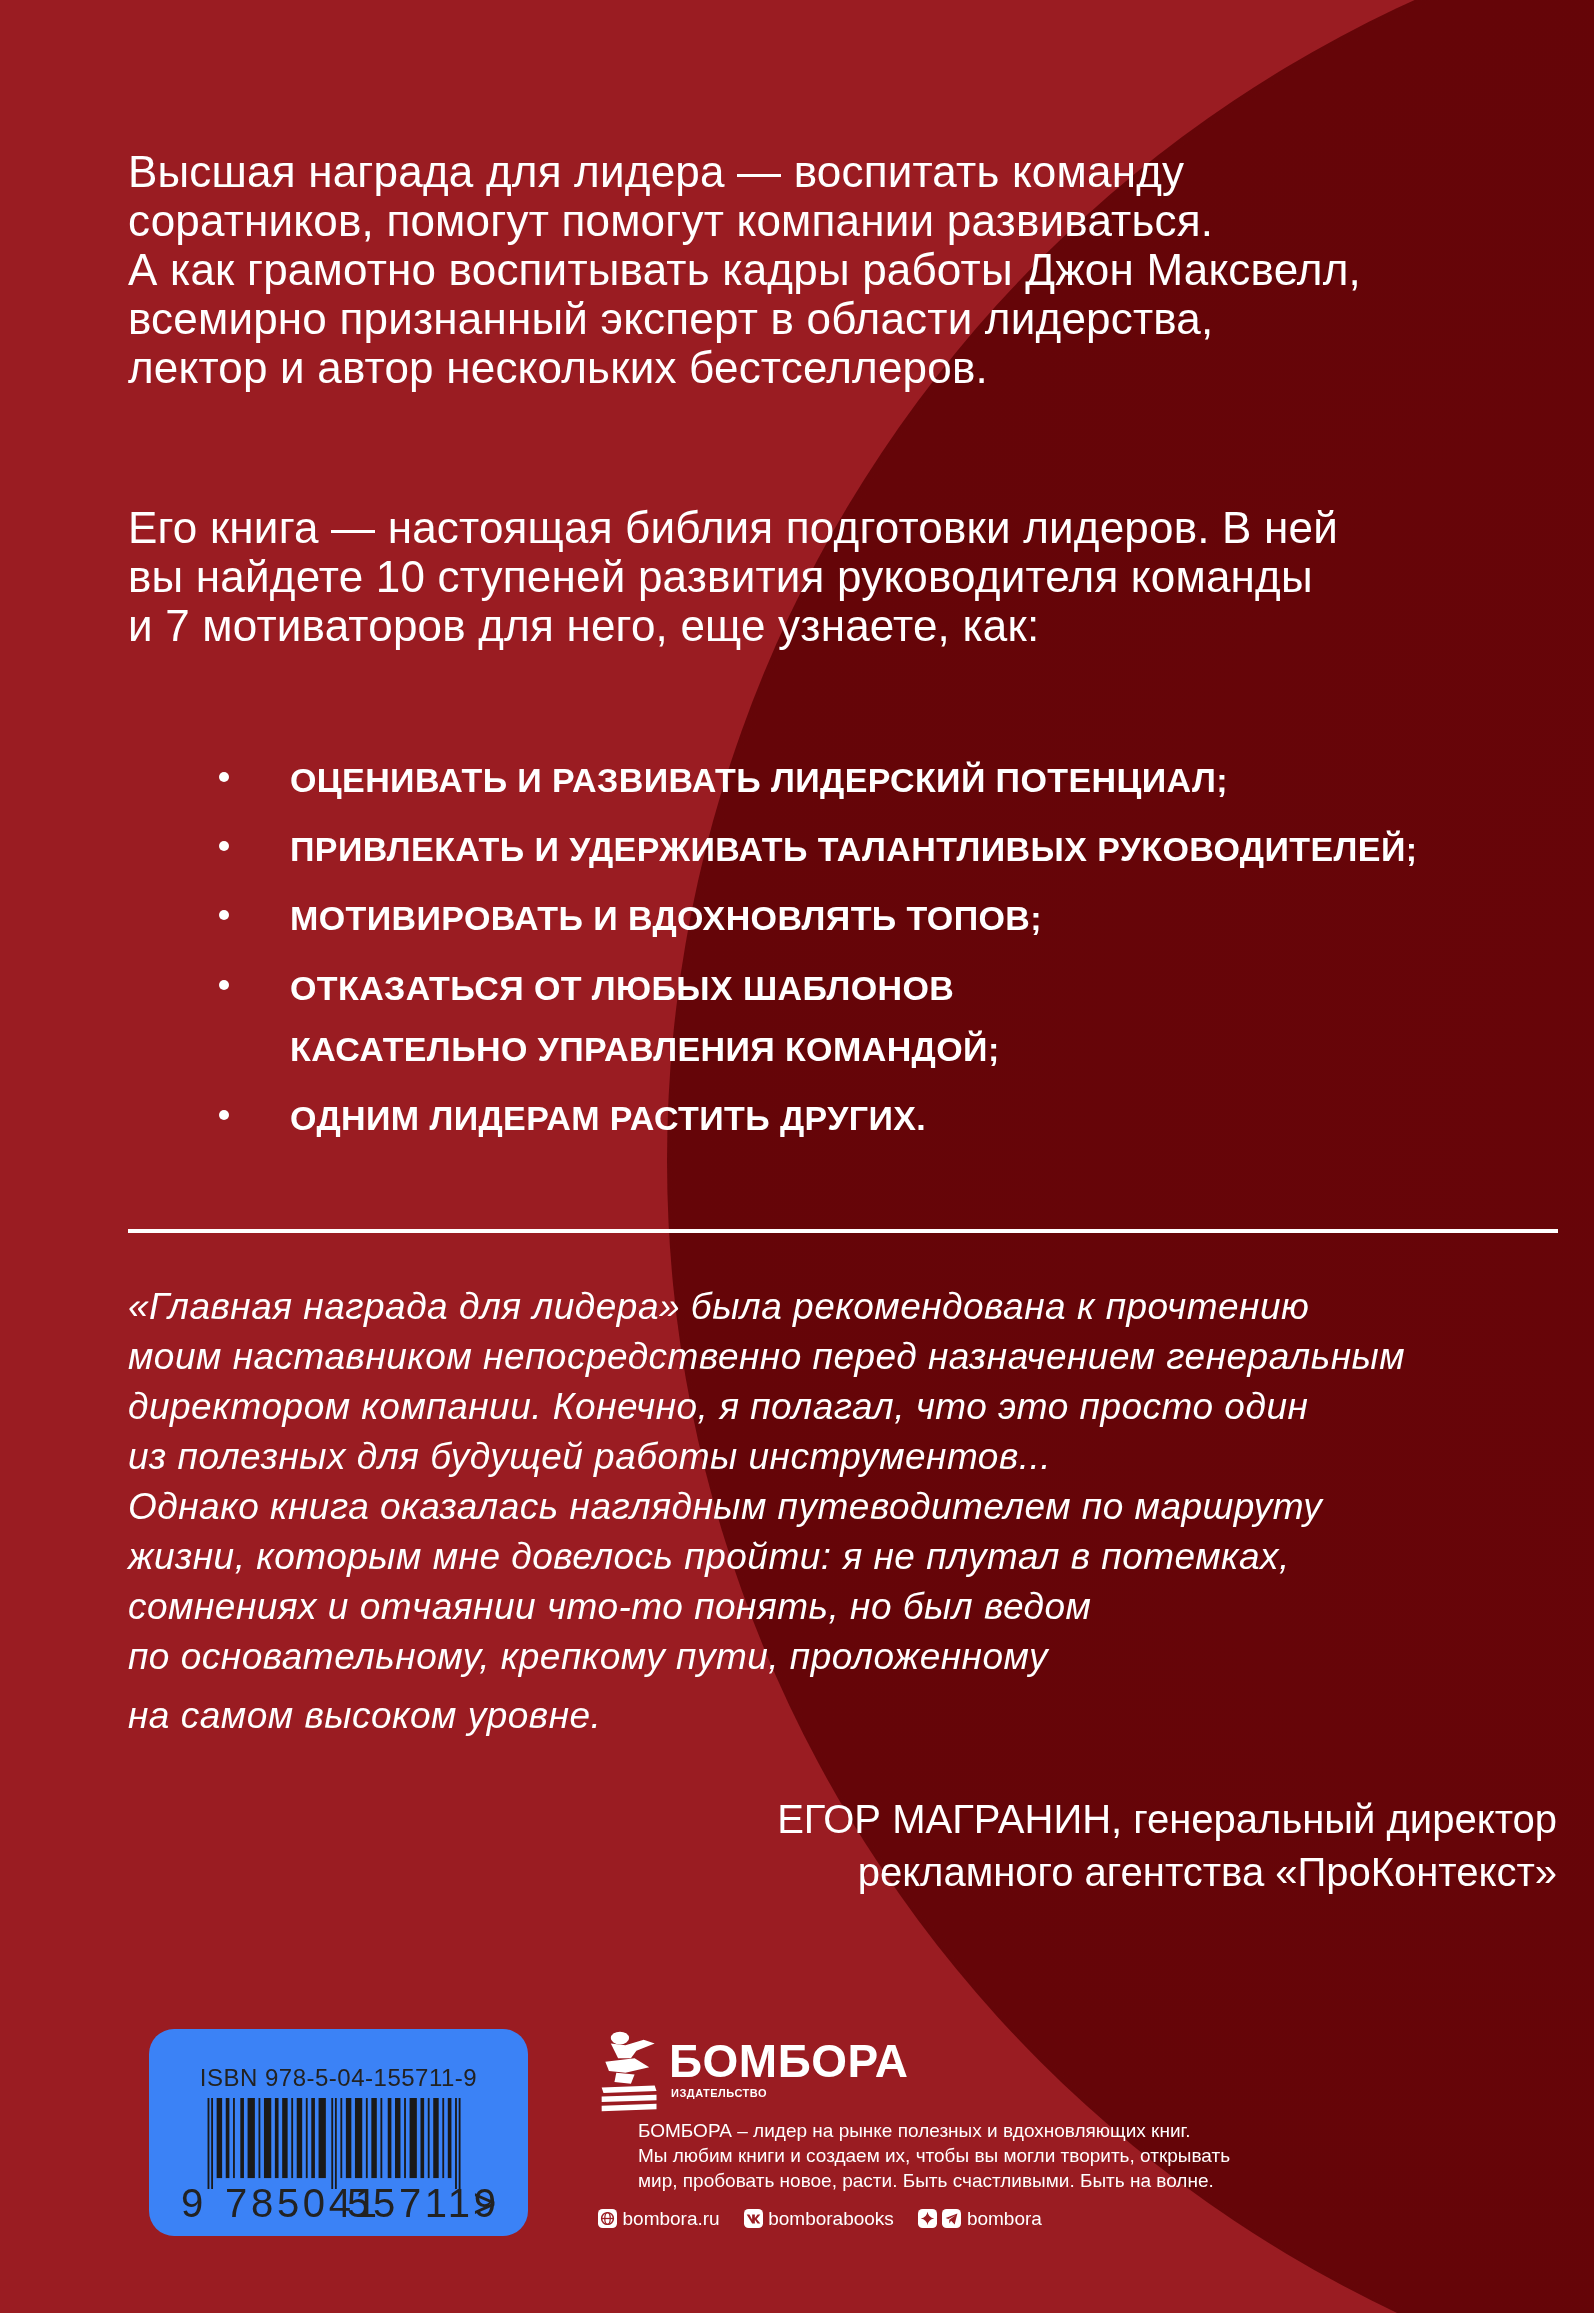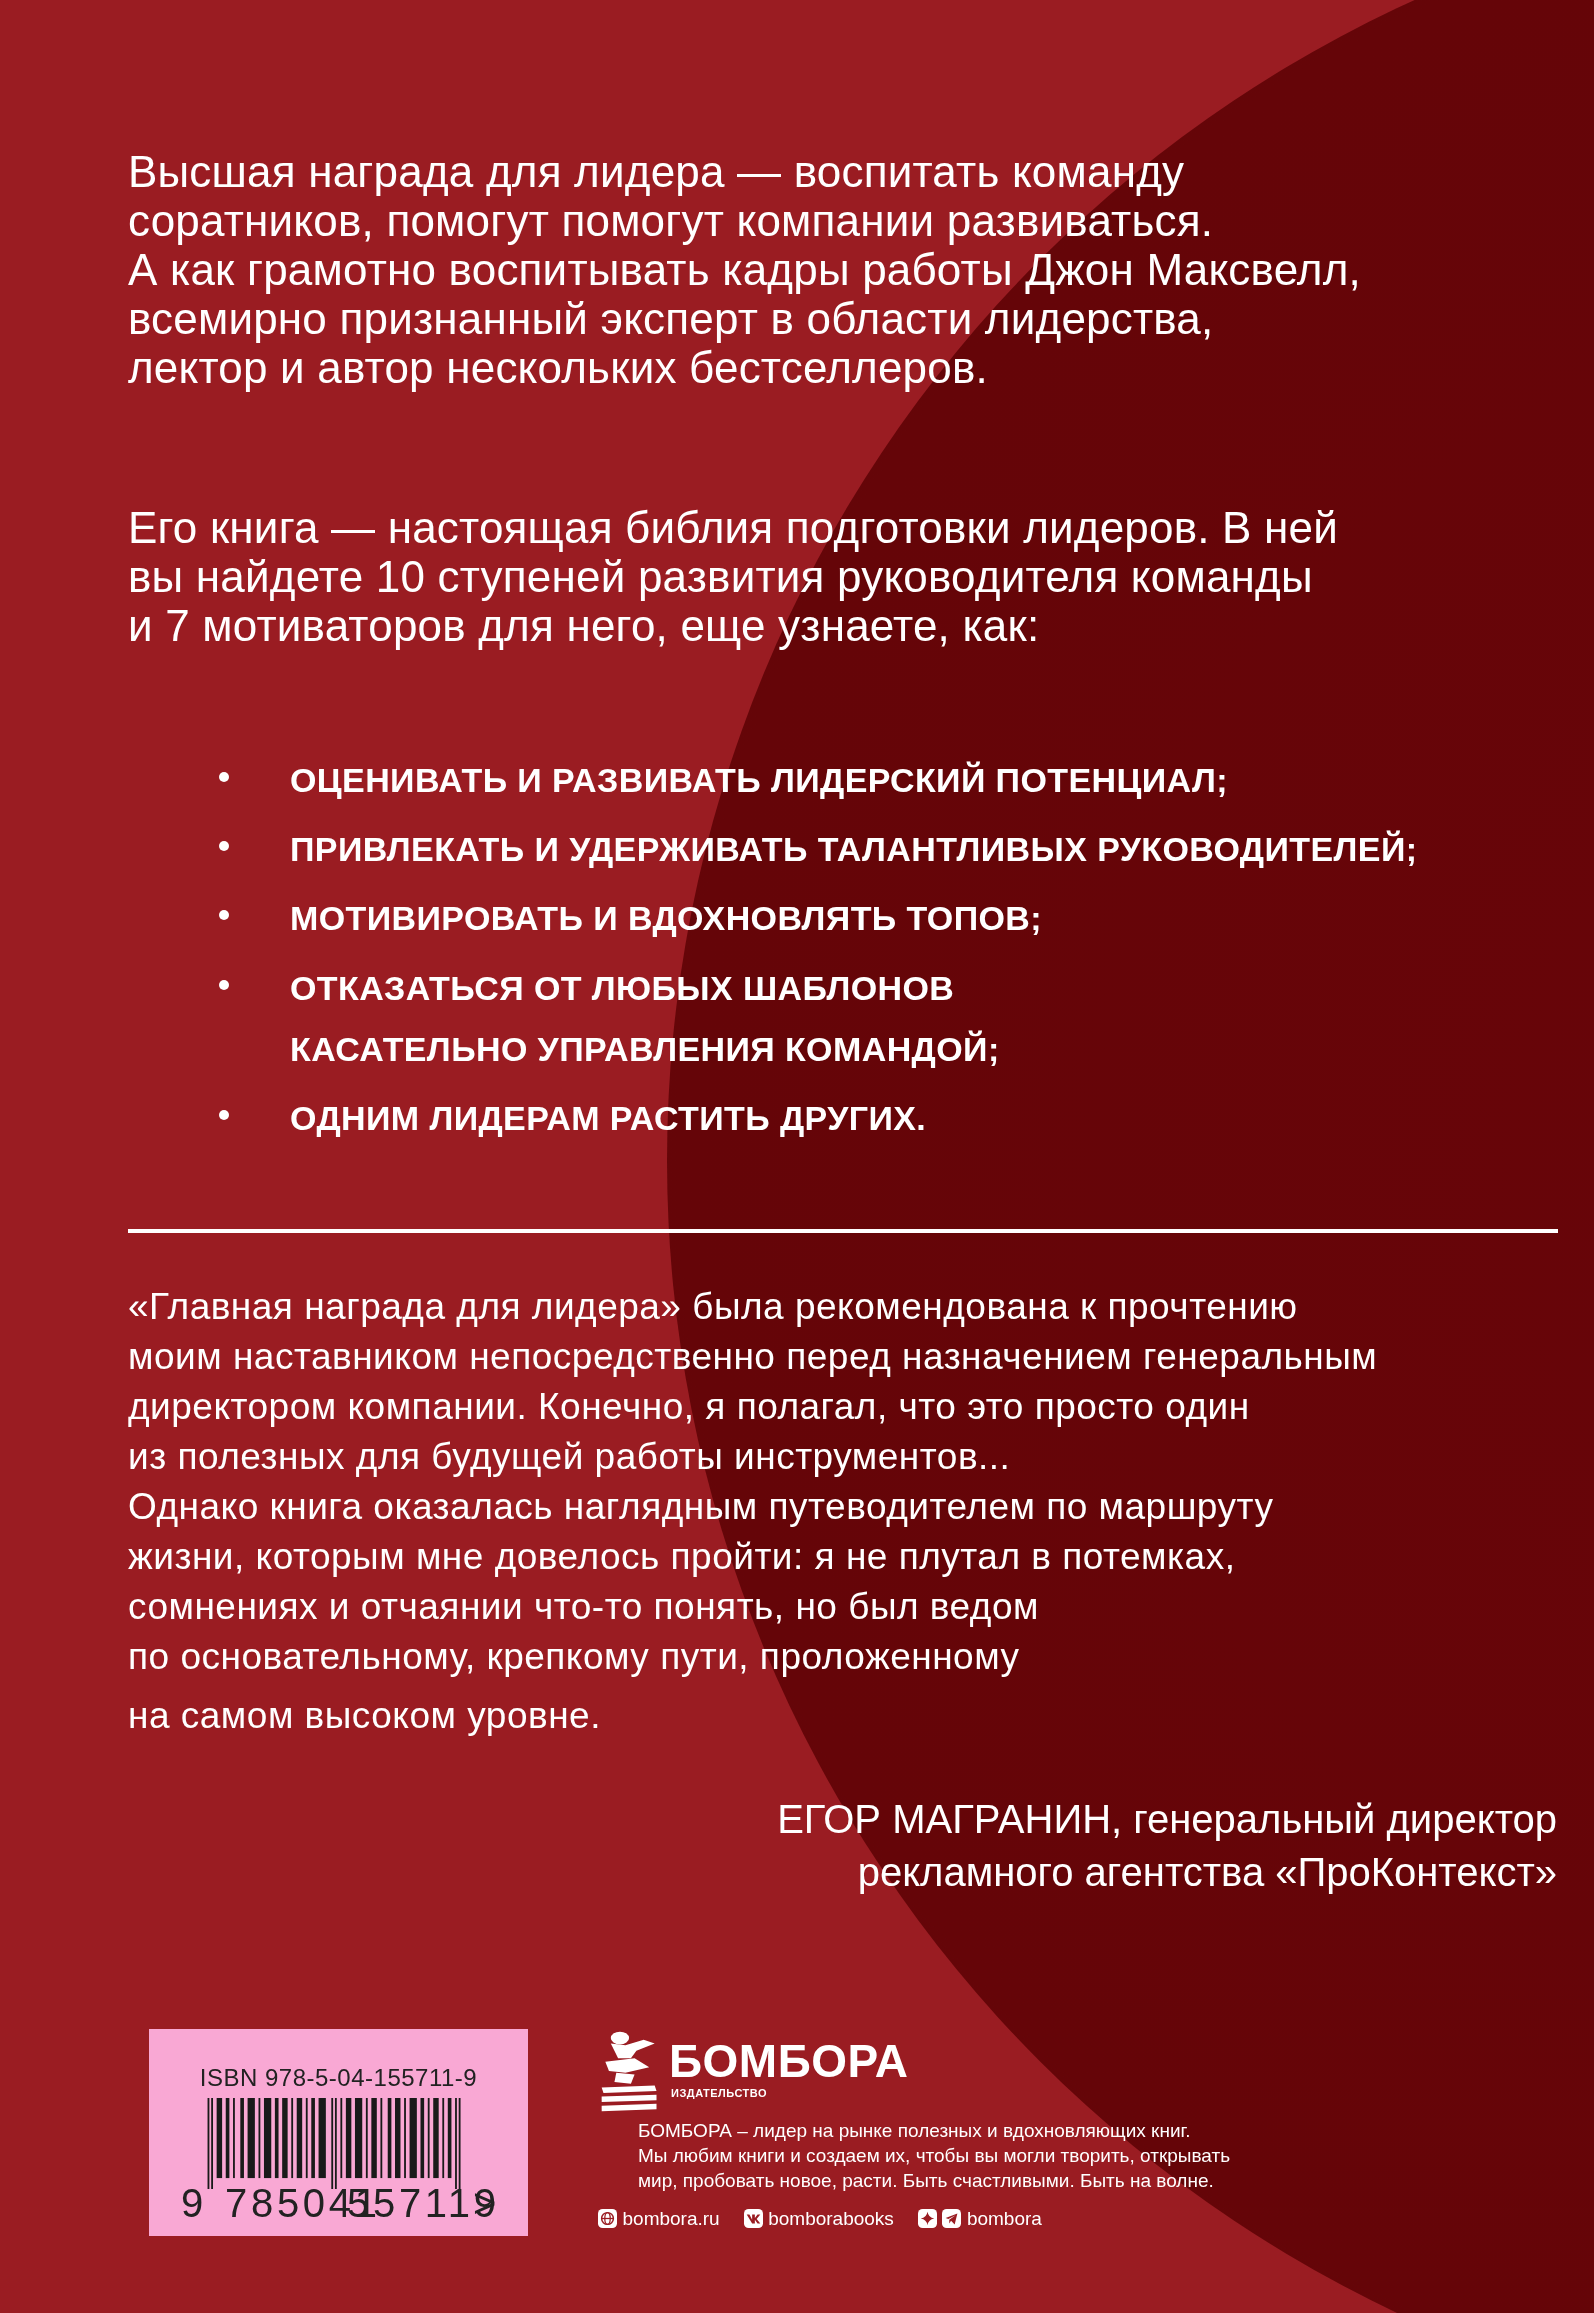--- a/index.html
+++ b/index.html
@@ -24,28 +24,28 @@
   #para2 { top: 469px; }
 
   .bullets { position: absolute; left: 0; top: 738px; width: 1310px; margin: 12px; padding: 0; list-style: none; }
   .bullet-item { position: relative; margin: 0 0 8.2px 0; }
   .bullet-dot { position: absolute; left: 207px; top: 22px; width: 10px; height: 10px; border-radius: 50%; background: #fff; }
   .bullet-text { display: block; margin-left: 278px; font-size: 34px; line-height: 61px; font-weight: 700; letter-spacing: 0.4px; text-transform: uppercase; white-space: nowrap; }
   .bullet-text .line { display: block; }
 
   .divider { position: absolute; left: 128px; top: 1229px; width: 1430px; height: 3.7px; background: #ffffff; }
 
-  .quote { position: absolute; left: 128px; top: 1282px; font-size: 37px; line-height: 50px; letter-spacing: 0.5px; }
+  .quote { position: absolute; left: 128px; top: 1282px; font-size: 37px; line-height: 50px; font-style: italic; letter-spacing: 0.5px; }
   .quote .line { display: block; white-space: nowrap; }
   .quote .line.last { margin-top: 9.1px; }
 
   .attribution { position: absolute; right: 37px; top: 1793px; text-align: right; font-size: 40px; line-height: 53px; }
   .attribution .line { display: block; white-space: nowrap; }
 
-  .barcode-box { position: absolute; left: 149px; top: 2029px; width: 379px; height: 207px; background: #f9a8d4; color: #222; }
+  .barcode-box { position: absolute; left: 149px; top: 2029px; width: 379px; height: 207px; background: #3b82f6; color: #222; border-radius: 25px; }
   .isbn-label { position: absolute; left: 0; width: 100%; top: 35px; text-align: center; font-size: 24px; letter-spacing: 0.5px; }
   .barcode-svg { position: absolute; left: 58px; top: 69px; }
   .barcode-digits { position: absolute; left: 32px; top: 154px; font-size: 40px; line-height: 40px; letter-spacing: 0px; color: #222; }
   .barcode-digits span { position: absolute; top: 0; white-space: nowrap; }
 
   .publisher { position: absolute; left: 598px; top: 2027px; }
   .logo-row { position: relative; height: 91px; }
   .logo-icon { position: absolute; left: 0; top: 0; }
   .logo-name { position: absolute; left: 71px; top: 11px; font-size: 46px; line-height: 46px; font-weight: 700; letter-spacing: 0.5px; }
   .logo-sub { position: absolute; left: 73px; top: 60px; font-size: 11px; font-weight: 700; letter-spacing: 0.5px; }

